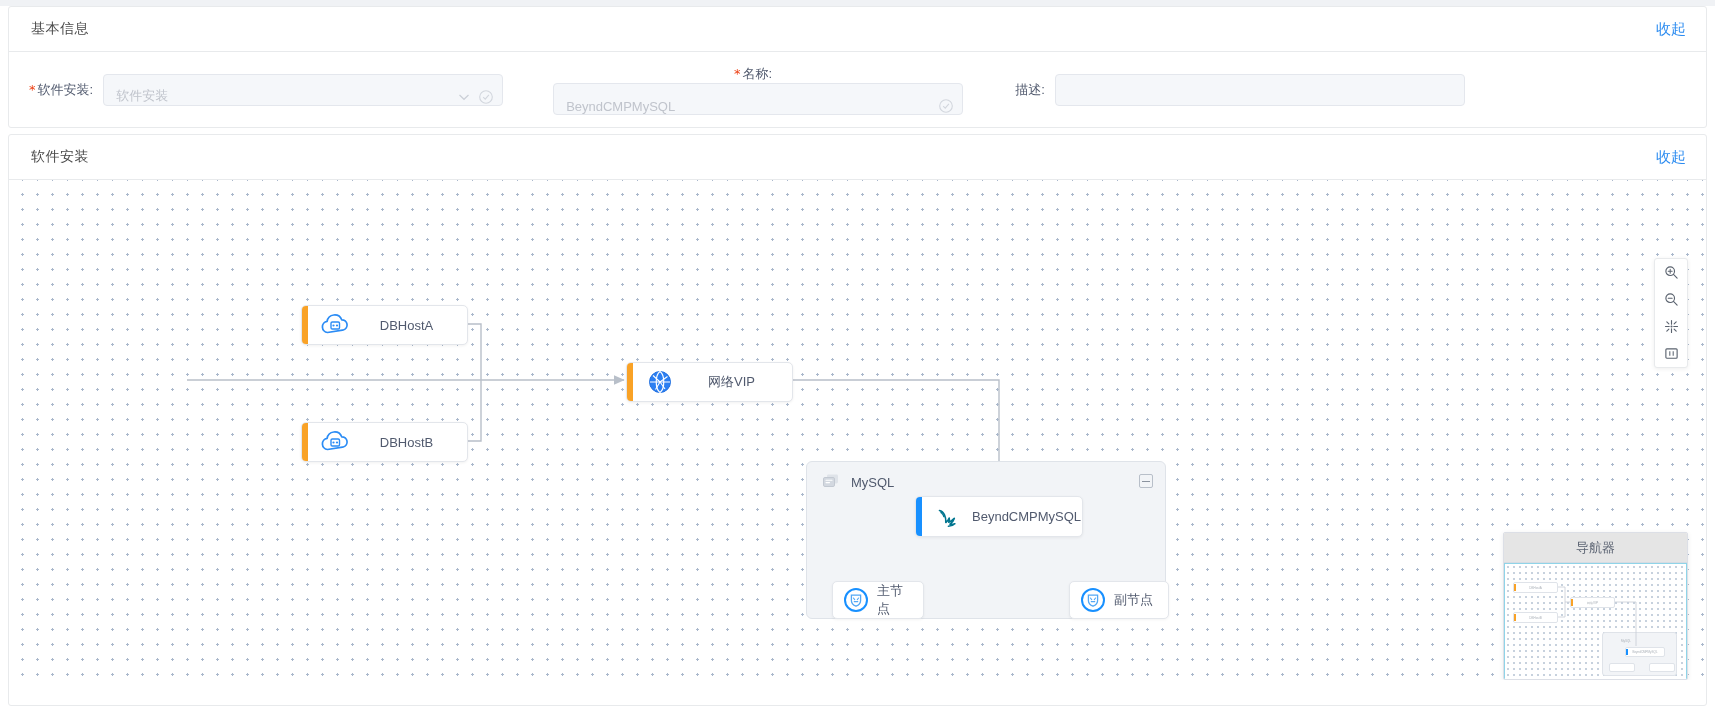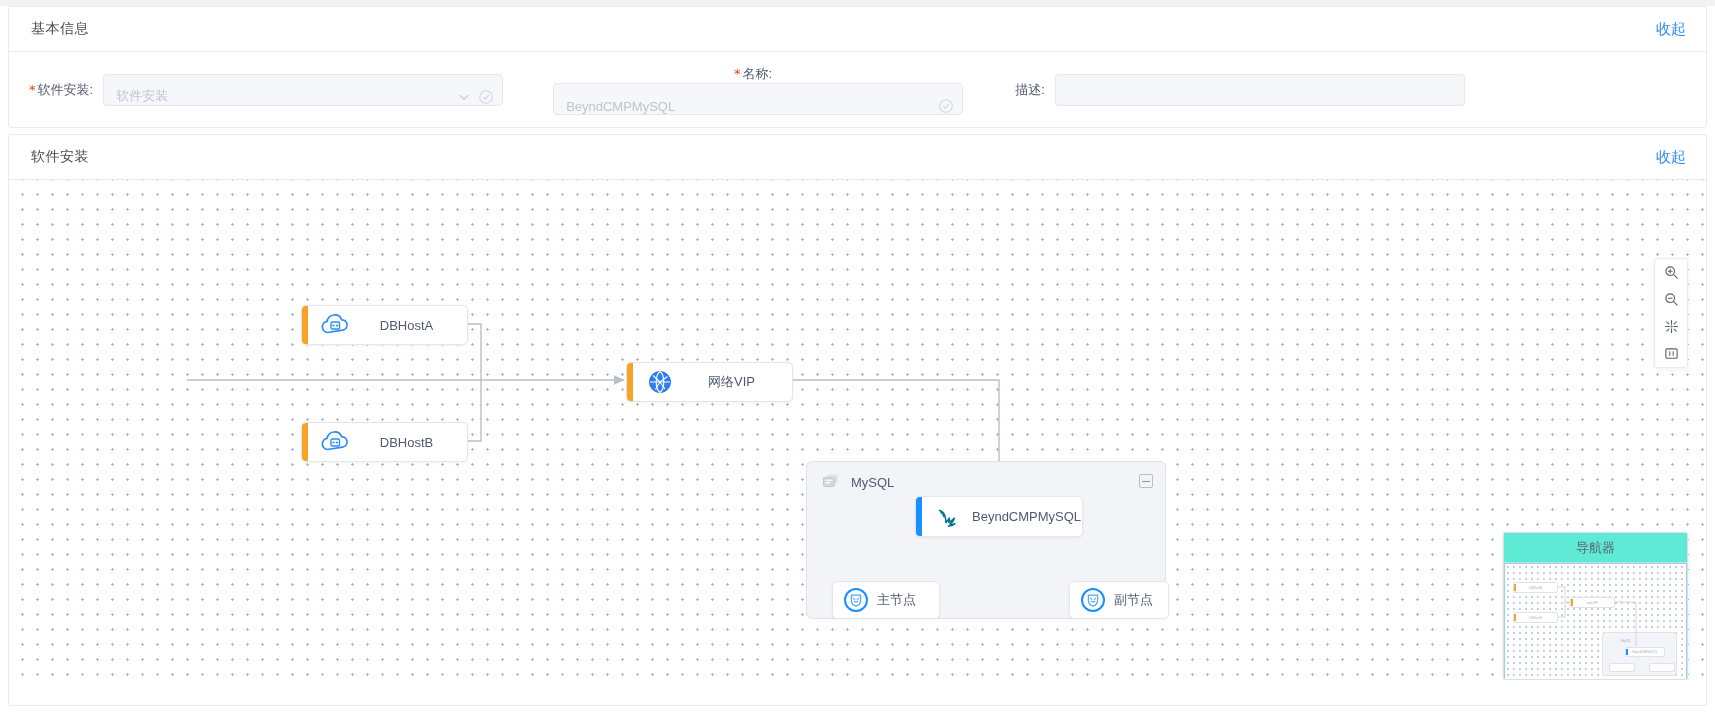--- a/index.html
+++ b/index.html
@@ -142,21 +142,21 @@
   .navigator {
     position: absolute; right: 18px; bottom: 0;
     width: 185px; height: 148px;
     background: #fff;
     border: 1px solid #dcdfe6;
     border-radius: 2px;
     box-shadow: 0 1px 5px rgba(0,0,0,.08);
     overflow: hidden;
   }
   .nav-head {
-    height: 30px; background: #5eead4; border-bottom: 1px solid #d6dbe2;
+    height: 30px; background: #e5e5e5; border-bottom: 1px solid #d6dbe2;
     display: flex; align-items: center; justify-content: center;
     font-size: 13px; color: #5b6372;
   }
   .nav-canvas {
     position: relative; height: 118px;
     background-color: #fff;
     background-image: radial-gradient(#c3cedb .7px, transparent .8px);
     background-size: 6px 6px;
     border: 1px solid #8fd4e8;
   }
@@ -249,21 +249,21 @@
             <rect x="6" y="2.5" width="11" height="9" rx="1.4" fill="#dfe3e9"></rect>
             <rect x="2.5" y="5.5" width="11" height="9" rx="1.4" fill="#d3d8e0" stroke="#c3c9d2" stroke-width="1"></rect>
             <path d="M5 8.2 h6 M5 10.6 h3.5" stroke="#fff" stroke-width="1.1" stroke-linecap="round"></path>
           </svg>
           <span class="glbl">MySQL</span>
         </div>
         <div class="group-collapse">
             <i></i>
           </div>
 
-        <div class="small-node" style="left:25px; top:119px; width:108px; height:38px;">
+        <div class="small-node" style="left:25px; top:119px; width:92px; height:38px;">
           <svg class="sico" viewBox="0 0 26 26">
             <circle cx="13" cy="13" r="11" fill="none" stroke="#1890ff" stroke-width="2"></circle>
             <path d="M8.4 8.2 h9.2 v5.2 c0 3.2 -2.6 4.9 -4.6 5.8 c-2 -0.9 -4.6 -2.6 -4.6 -5.8 z" fill="none" stroke="#53a8f5" stroke-width="1.3"></path>
             <path d="M10.4 11 l1.3 1.6 M15.6 11 l-1.3 1.6 M11.2 14.6 h3.6" stroke="#53a8f5" stroke-width="1.1" stroke-linecap="round"></path>
           </svg>
           <span class="slbl">主节点</span>
         </div>
 
         <div class="small-node" style="left:262px; top:119px; width:100px; height:38px;">
           <svg class="sico" viewBox="0 0 26 26">

